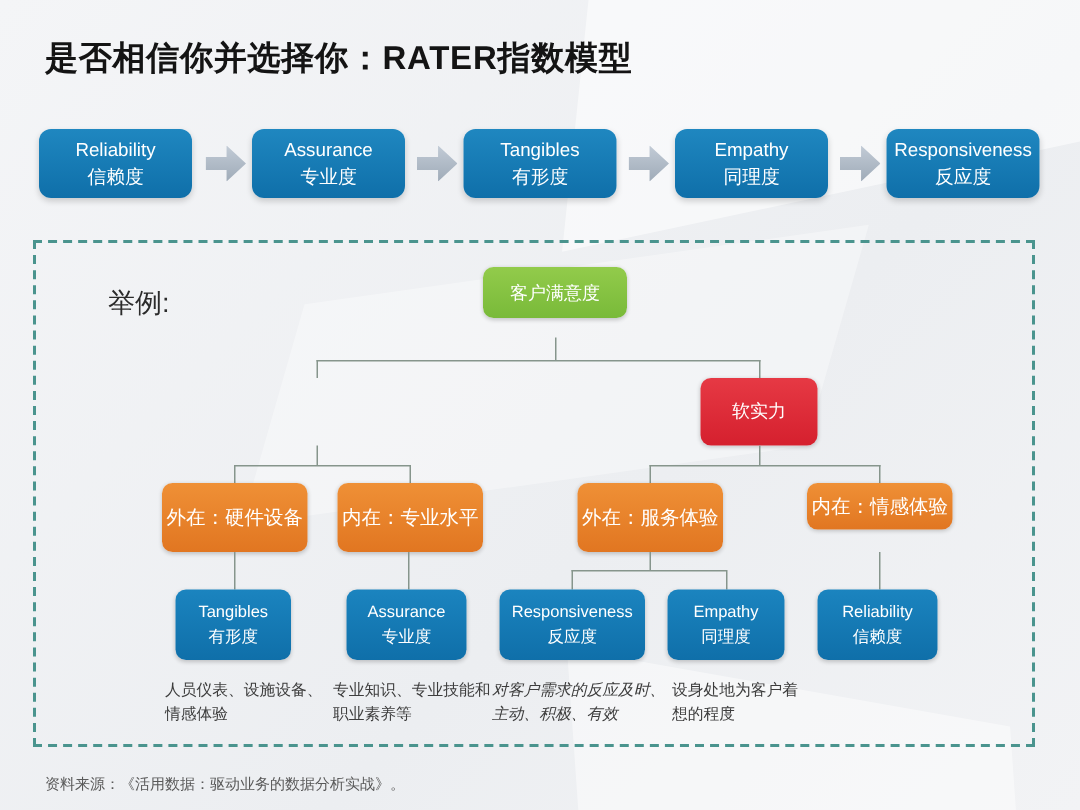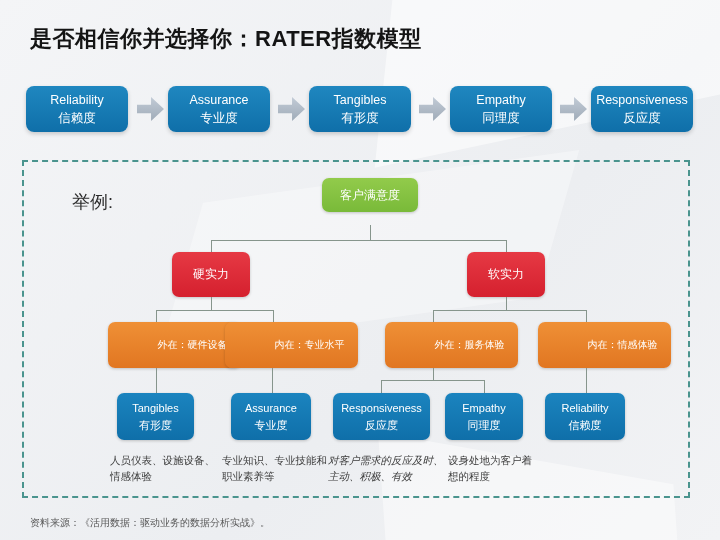--- a/index.html
+++ b/index.html
@@ -32,21 +32,21 @@
   
   .panel{position:absolute;left:22px;top:160px;width:668px;height:338px;border:2px dashed #4a948e;box-sizing:border-box;}
   .example-label{position:absolute;left:72px;top:190px;font-size:18px;color:#2b2b2b;}
 
   
   .tbox{position:absolute;border-radius:7px;color:#fff;text-align:center;
     display:flex;flex-direction:column;justify-content:center;
     box-shadow:0 1px 3px rgba(0,0,0,0.2);font-size:12px;}
   .gbox{background:linear-gradient(180deg,#92cb4b 0%,#79ba39 100%);}
   .rbox{background:linear-gradient(180deg,#e63944 0%,#d5202e 100%);}
-  .obox{background:linear-gradient(180deg,#ef9036 0%,#e17621 100%);font-size:10px;padding-left:36px;}
+  .obox{background:linear-gradient(180deg,#ef9036 0%,#e17621 100%);font-size:13px;}
   .bbox{background:linear-gradient(180deg,#1b84bf 0%,#0f6fa9 100%);gap:6px;}
   .bbox .en{font-size:11px;line-height:1;}
   .bbox .cn{font-size:11px;line-height:1;}
 
   
   .conn{position:absolute;background:#86958c;}
 
   .desc{position:absolute;top:452px;font-size:10.5px;line-height:1.55;color:#3d3d3d;}
 
   .source{position:absolute;left:30px;top:516px;font-size:10px;color:#595959;}
@@ -91,23 +91,20 @@
 
   <div class="tbox gbox" style="left:322px;top:178px;width:96px;height:34px;">
     <span>客户满意度</span>
   </div>
 
   <div class="conn" style="left:370px;top:225px;width:1px;height:15px;"></div>
   <div class="conn" style="left:211px;top:240px;width:296px;height:1px;"></div>
   <div class="conn" style="left:211px;top:240px;width:1px;height:12px;"></div>
   <div class="conn" style="left:506px;top:240px;width:1px;height:12px;"></div>
 
-  <div class="tbox rbox" style="left:172px;top:252px;width:78px;height:45px;">
-    <span>硬实力</span>
-  </div>
   <div class="tbox rbox" style="left:467px;top:252px;width:78px;height:45px;">
     <span>软实力</span>
   </div>
 
   <div class="conn" style="left:211px;top:297px;width:1px;height:13px;"></div>
   <div class="conn" style="left:156px;top:310px;width:118px;height:1px;"></div>
   <div class="conn" style="left:156px;top:310px;width:1px;height:12px;"></div>
   <div class="conn" style="left:273px;top:310px;width:1px;height:12px;"></div>
   <div class="conn" style="left:506px;top:297px;width:1px;height:13px;"></div>
   <div class="conn" style="left:433px;top:310px;width:154px;height:1px;"></div>
@@ -116,21 +113,21 @@
 
   <div class="tbox obox" style="left:108px;top:322px;width:97px;height:46px;">
     <span>外在：硬件设备</span>
   </div>
   <div class="tbox obox" style="left:225px;top:322px;width:97px;height:46px;">
     <span>内在：专业水平</span>
   </div>
   <div class="tbox obox" style="left:385px;top:322px;width:97px;height:46px;">
     <span>外在：服务体验</span>
   </div>
-  <div class="tbox obox" style="left:538px;top:322px;width:97px;height:46px;">
+  <div class="tbox obox" style="left:538px;top:322px;width:97px;height:31px;">
     <span>内在：情感体验</span>
   </div>
 
   <div class="conn" style="left:156px;top:368px;width:1px;height:25px;"></div>
   <div class="conn" style="left:272px;top:368px;width:1px;height:25px;"></div>
   <div class="conn" style="left:433px;top:368px;width:1px;height:12px;"></div>
   <div class="conn" style="left:381px;top:380px;width:103px;height:1px;"></div>
   <div class="conn" style="left:381px;top:380px;width:1px;height:13px;"></div>
   <div class="conn" style="left:484px;top:380px;width:1px;height:13px;"></div>
   <div class="conn" style="left:586px;top:368px;width:1px;height:25px;"></div>

